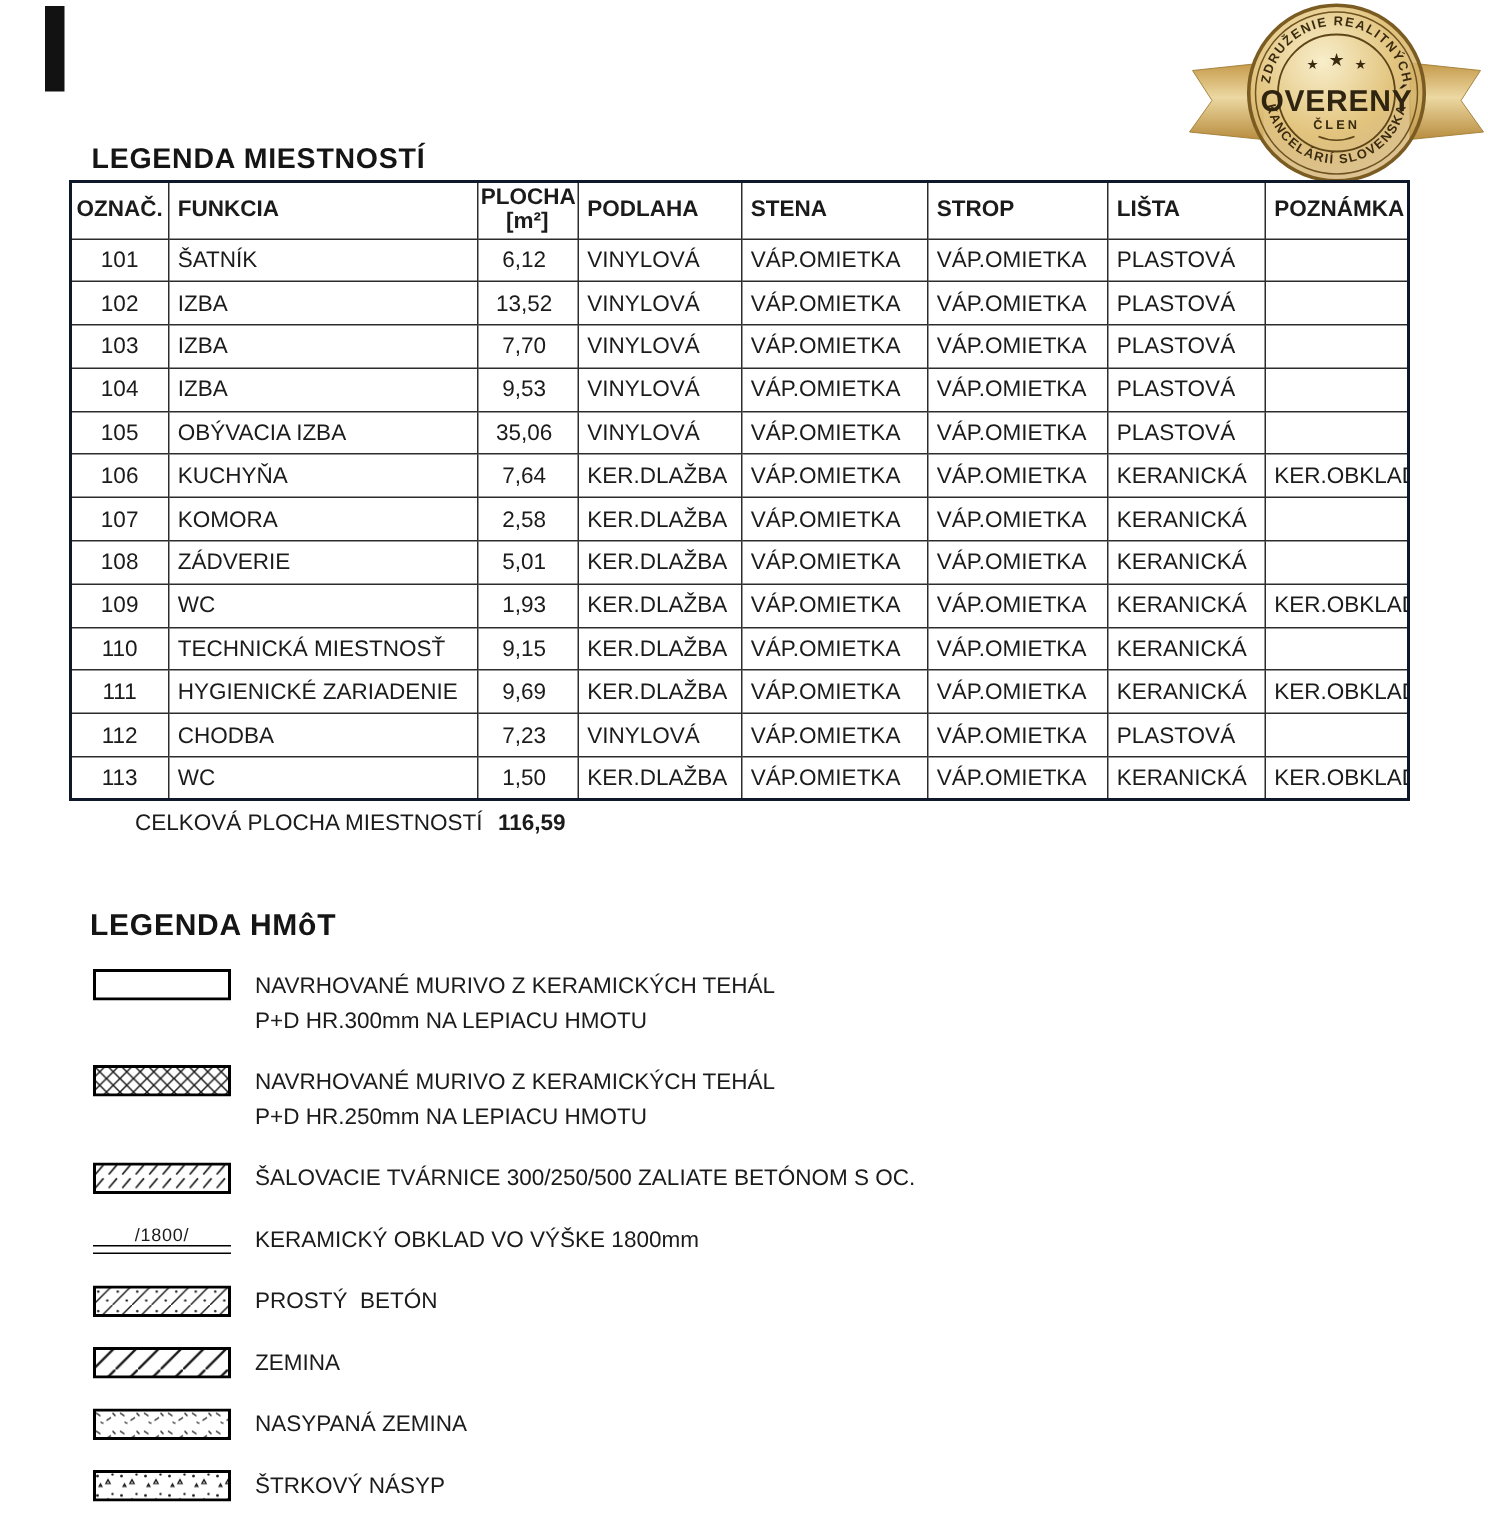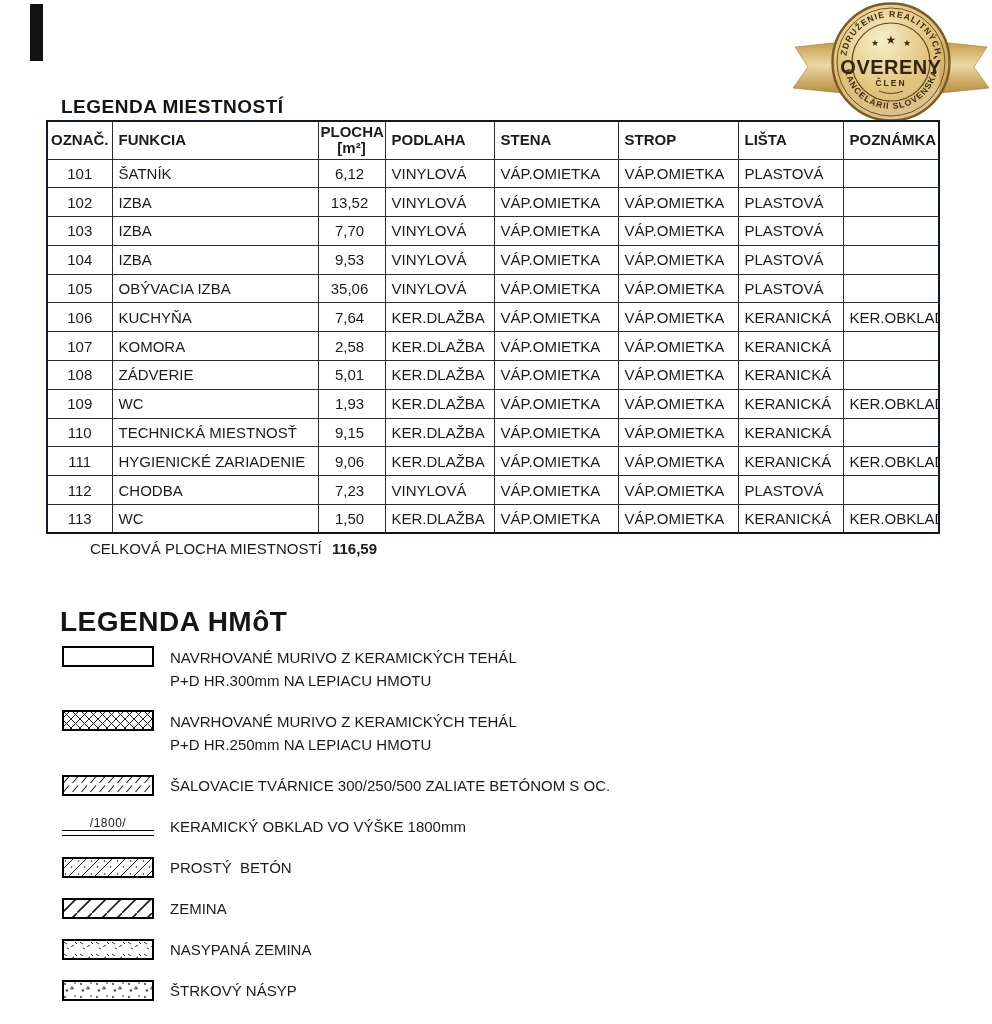--- a/index.html
+++ b/index.html
@@ -28,21 +28,21 @@
   table.rooms th.c2{text-align:center;padding:0 2px;}
   table.rooms td.c0{text-align:center;}
   table.rooms td.c2{text-align:center;padding-right:10px;}
   .th-sub{font-weight:bold;}
 
   .total-line{position:absolute;left:0;top:540px;width:988px;height:20px;font-size:15px;}
   .total-label{position:absolute;left:90px;top:0;}
   .total-value{position:absolute;left:332px;top:0;font-weight:bold;}
 
   
-  .hm-title{position:absolute;left:60px;top:606px;margin:0;font-size:28px;font-weight:bold;letter-spacing:.5px;color:#151515;}
+  .hm-title{position:absolute;left:60px;top:606px;margin:0;font-size:20px;font-weight:bold;letter-spacing:.5px;color:#151515;}
   .legend{position:absolute;left:62px;top:646px;display:flex;flex-direction:column;gap:18px;width:880px;}
   .leg-item{display:flex;flex-direction:row;align-items:flex-start;}
   .leg-item.single{align-items:center;}
   .leg-swatch{flex:0 0 92px;margin-right:16px;}
   .leg-text{font-size:15px;line-height:23px;white-space:pre-wrap;color:#1b1b1b;}
   .hl-wrap{flex:0 0 92px;margin-right:16px;}
   .hl-label{font-size:12px;text-align:center;line-height:13px;letter-spacing:.5px;}
   .hl-lines{height:4px;border-top:1.6px solid #000;border-bottom:1.6px solid #000;}
 </style>
 </head>
@@ -210,21 +210,21 @@
         <td class="c2">9,15</td>
         <td class="c3">KER.DLAŽBA</td>
         <td class="c4">VÁP.OMIETKA</td>
         <td class="c5">VÁP.OMIETKA</td>
         <td class="c6">KERANICKÁ</td>
         <td class="c7"></td>
       </tr>
       <tr>
         <td class="c0">111</td>
         <td class="c1">HYGIENICKÉ ZARIADENIE</td>
-        <td class="c2">9,06</td>
+        <td class="c2">9,69</td>
         <td class="c3">KER.DLAŽBA</td>
         <td class="c4">VÁP.OMIETKA</td>
         <td class="c5">VÁP.OMIETKA</td>
         <td class="c6">KERANICKÁ</td>
         <td class="c7">KER.OBKLAD</td>
       </tr>
       <tr>
         <td class="c0">112</td>
         <td class="c1">CHODBA</td>
         <td class="c2">7,23</td>

